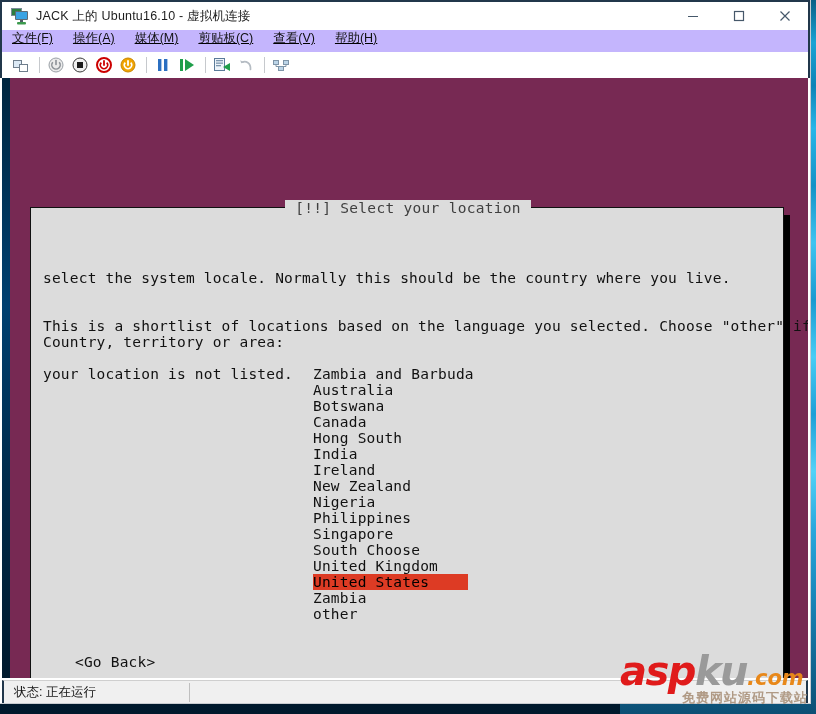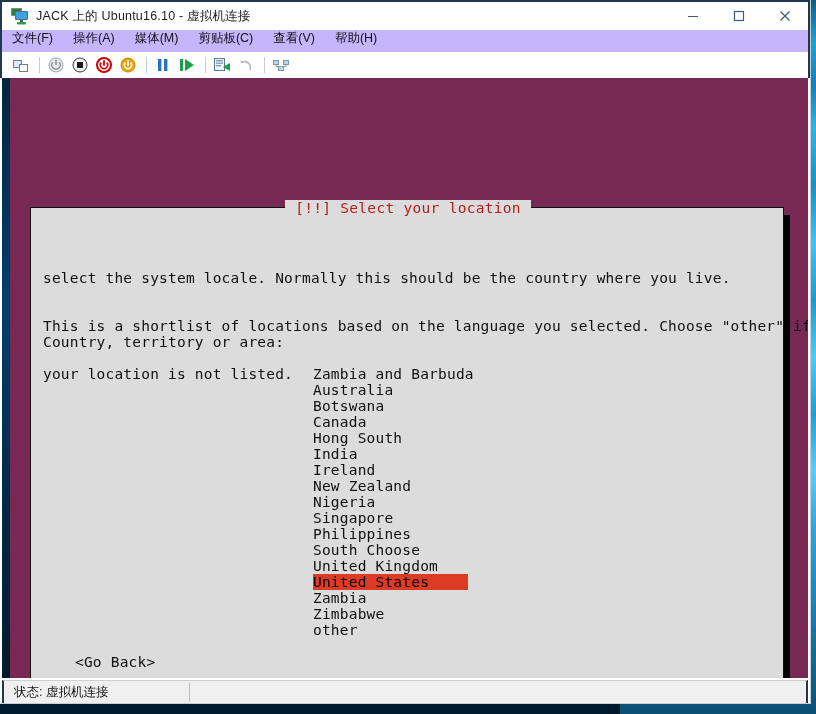--- a/index.html
+++ b/index.html
@@ -41,20 +41,21 @@
 
   
   .vmwindow {
     position: absolute;
     left: 0; top: 0;
     width: 810px;
     height: 703px;
     background: #ffffff;
     border-right: 1px solid #c9ccd1;
     border-bottom: 1px solid #c9ccd1;
+    text-decoration: underline;
   }
 
   
   .titlebar {
     position: relative;
     height: 30px;
     background: #ffffff;
     border-top: 2px solid #21374b;
     border-left: 2px solid #21374b;
     border-right: 2px solid #21374b;
@@ -165,21 +166,21 @@
     width: 754px;
     text-align: center;
     pointer-events: none;
   }
   .dlg-title {
     display: inline-block;
     background: #dcdcdc;
     padding: 0 10px;
     font-family: "DejaVu Sans Mono", "Liberation Mono", monospace;
     font-size: 14.5px;
-    color: #b91c1c;
+    color: #404040;
     line-height: 17px;
     letter-spacing: .3px;
     white-space: nowrap;
   }
   .dlg-body {
     position: absolute;
     left: 0; top: 0;
     width: 754px; height: 485px;
     font-family: "DejaVu Sans Mono", "Liberation Mono", monospace;
     font-size: 14.5px;
@@ -439,38 +440,43 @@
           <div class="country-list">
             <span class="country-item">Zambia and Barbuda</span>
             <span class="country-item">Australia</span>
             <span class="country-item">Botswana</span>
             <span class="country-item">Canada</span>
             <span class="country-item">Hong South</span>
             <span class="country-item">India</span>
             <span class="country-item">Ireland</span>
             <span class="country-item">New Zealand</span>
             <span class="country-item">Nigeria</span>
+            <span class="country-item">Philippines</span>
             <span class="country-item">Singapore</span>
-            <span class="country-item">Philippines</span>
             <span class="country-item">South Choose</span>
             <span class="country-item">United Kingdom</span>
             <span class="country-item selected">United States</span>
             <span class="country-item">Zambia</span>
-            <span class="country-item">Zimbabwe</span>
             <span class="country-item">other</span>
           </div>
 
           <div class="gobackrow">
             <span class="goback">&lt;Go Back&gt;</span>
           </div>
         </div>
       </div>
 
     </div>
 
     <div class="statusbar">
-      <span class="status-text">状态: 虚拟机连接</span>
+      <span class="status-text">状态: 正在运行</span>
       <span class="status-div"></span>
     </div>
   </div>
 
+  <div class="watermark">
+    <div class="wm-main">
+      <span class="wm-asp">asp</span><span class="wm-ku">ku</span><span class="wm-com">.com</span>
+    </div>
+    <div class="wm-sub">免费网站源码下载站</div>
+  </div>
 
 </div>
 
 </body></html>

